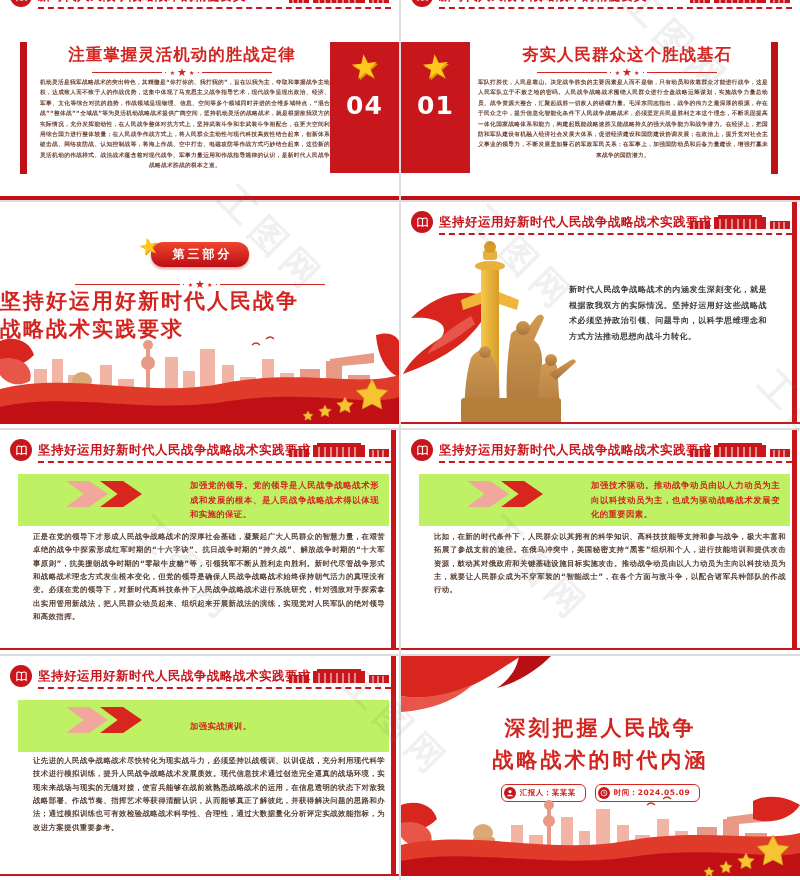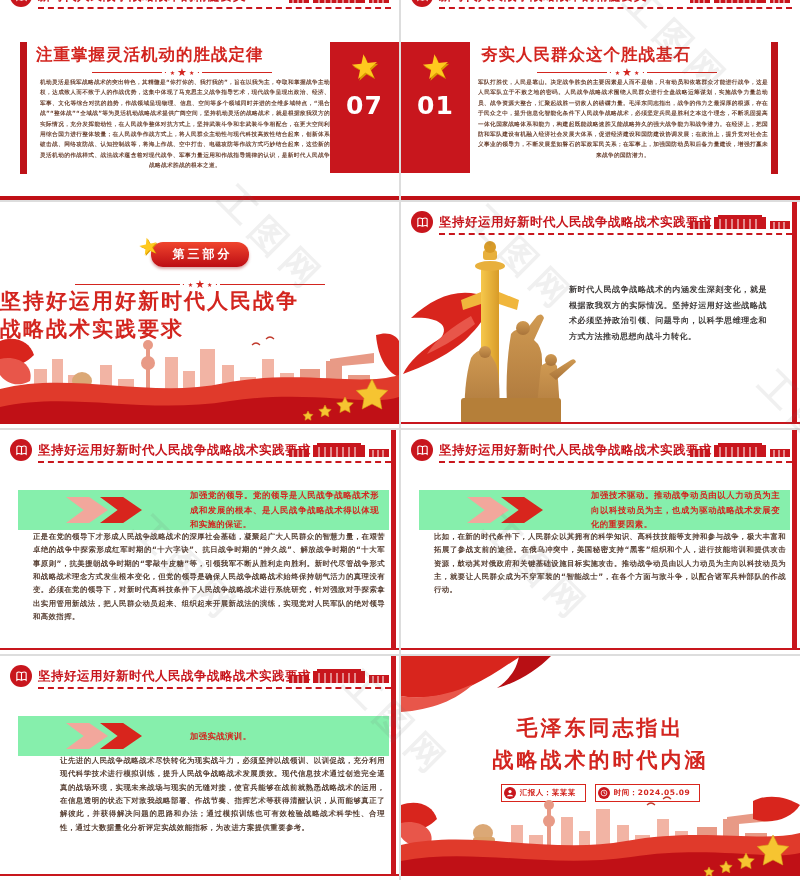--- a/index.html
+++ b/index.html
@@ -12,35 +12,35 @@
   .hdr-icon{position:absolute;left:0;top:1px;width:22px;height:22px;border-radius:50%;
             background:#C8161D;display:flex;align-items:center;justify-content:center;}
   .hdr-title{position:absolute;left:28px;top:4px;font-size:12.5px;font-weight:bold;
              color:#C8161D;letter-spacing:.5px;white-space:nowrap;}
   .hdr-dash{position:absolute;left:28px;right:2px;bottom:1px;border-bottom:2px dashed #C8161D;}
   .hdr-bldg{position:absolute;right:4px;bottom:3px;}
   .right-bar{position:absolute;right:3px;top:0;bottom:6px;width:5px;background:#C8161D;}
   .bottom-line{position:absolute;left:0;right:0;bottom:4px;height:2.5px;background:#C8161D;}
 
   
-  .band{position:absolute;left:18px;right:10px;top:60px;height:40px;background:#86efac;}
+  .band{position:absolute;left:18px;right:10px;top:44px;height:52px;background:#bef264;}
   .chev{position:absolute;top:7px;width:42px;height:26px;
         clip-path:polygon(0 0,55% 0,100% 50%,55% 100%,0 100%,42% 50%);}
   .chev-light{left:48px;background:#F2A79C;}
   .chev-red{left:82px;background:#D8251D;}
   .band-text{position:absolute;left:172px;right:10px;top:0;bottom:0;display:flex;align-items:center;
              font-size:8.4px;font-weight:bold;color:#D3251F;line-height:1.75;letter-spacing:.4px;text-align:justify;}
   .body-txt{position:absolute;left:33px;right:14px;font-size:7.4px;font-weight:bold;color:#5A4236;
             line-height:1.8;letter-spacing:.4px;text-align:justify;}
 
   
   .cut-header{position:absolute;top:0;left:10px;right:6px;height:10px;overflow:hidden;}
   .cut-header .c-header{top:-16px;left:0;right:0;}
   .accent-bar{position:absolute;top:42px;width:7px;height:132px;background:#BE1218;}
-  .s12-title{position:absolute;top:44px;width:292px;font-size:16.5px;
+  .s12-title{position:absolute;top:44px;width:292px;text-align:center;font-size:16.5px;
              font-weight:bold;color:#D3251F;letter-spacing:1px;}
   .star-divider{position:absolute;width:180px;display:flex;align-items:center;color:#D3251F;}
   .star-divider .line{flex:1;height:1px;background:#D3251F;}
   .star-divider .dot{font-size:4px;margin:0 2px;}
   .star-divider .s-sm{font-size:6px;margin:0 1px;}
   .star-divider .s-lg{font-size:11px;margin:0 1px;}
   .s12-body{position:absolute;width:290px;font-size:5.7px;font-weight:bold;color:#6E4534;
             line-height:1.82;letter-spacing:.3px;text-align:justify;text-align-last:center;}
   .num-panel{position:absolute;top:42px;width:69px;height:131px;background:#C8161D;
              display:flex;flex-direction:column;align-items:center;}
@@ -61,21 +61,21 @@
   .illus{position:absolute;left:0;bottom:0;}
 
   
   .s4-body{position:absolute;left:168px;width:198px;top:80px;font-size:8px;font-weight:bold;
            color:#3E3A39;line-height:1.95;letter-spacing:.5px;text-align:justify;}
 
   
   .close-title{position:absolute;left:0;right:0;text-align:center;font-size:21px;font-weight:bold;
                color:#D3251F;letter-spacing:3px;}
   .pill-row{position:absolute;top:128px;left:0;right:0;display:flex;justify-content:center;gap:9px;}
-  .pill{height:16px;border:1px solid #D8251D;border-radius:0;background:#fff;display:flex;
+  .pill{height:16px;border:1px solid #D8251D;border-radius:6px;background:#fff;display:flex;
         align-items:center;padding:0 9px 0 2px;color:#D3251F;font-size:7.5px;font-weight:bold;letter-spacing:.5px;}
   .pill-ic{width:12px;height:12px;border-radius:50%;background:#C8161D;margin-right:4px;
            display:flex;align-items:center;justify-content:center;}
 
   .wm{position:absolute;font-size:36px;font-weight:bold;color:rgba(110,110,110,.10);
       letter-spacing:8px;white-space:nowrap;transform:rotate(45deg);pointer-events:none;z-index:40;}
 </style>
 </head>
 <body>
 
@@ -125,21 +125,21 @@
         <span class="dot">•</span>
         <span class="s-sm">★</span>
         <span class="s-lg">★</span>
         <span class="s-sm">★</span>
         <span class="dot">•</span>
         <span class="line"></span>
     </div>
     <div class="s12-body" style="left:40px;top:77px;">机动灵活是我军战略战术的突出特色，其精髓是“你打你的、我打我的”，旨在以我为主，夺取和掌握战争主动权，达成致人而不致于人的作战优势，这集中体现了马克思主义战争指导艺术，现代战争呈现出政治、经济、军事、文化等综合对抗的趋势，作战领域呈现物理、信息、空间等多个领域同时并进的全维多域特点，“混合战”“整体战”“全域战”等为灵活机动战略战术提供广阔空间，坚持机动灵活的战略战术，就是根据敌我双方的实际情况，充分发挥能动性，在人民战争整体对抗方式上，坚持武装斗争和非武装斗争相配合，在更大空间利用综合国力进行整体较量；在人民战争作战方式上，将人民群众主动性与现代科技高效性结合起来，创新体系破击战、网络攻防战、认知控制战等，将海上作战、空中打击、电磁攻防等作战方式巧妙结合起来，这些新的灵活机动的作战样式、战法战术蕴含着对现代战争、军事力量运用和作战指导规律的认识，是新时代人民战争战略战术胜战的根本之道。</div>
     <div class="num-panel" style="left:330px;">
       <span class="panel-star">★</span>
-      <span class="panel-num">07</span>
+      <span class="panel-num">04</span>
     </div>
     <div class="bottom-strip"></div>
   </div>
 
   <div class="slide" style="left:401px;top:0;width:399px;height:200px;">
     <div class="cut-header">
       <div class="c-header">
         <div class="hdr-icon">
           <svg width="13" height="13" viewBox="0 0 14 14">
               <path d="M7 3 C5 2 3 2 2 3 L2 11 C3 10 5 10 7 11 C9 10 11 10 12 11 L12 3 C11 2 9 2 7 3 Z M7 3 L7 11" fill="none" stroke="#fff" stroke-width="1.2"></path>
@@ -451,34 +451,34 @@
               <line x1="94" y1="7" x2="94" y2="14"></line>
             </g>
           </svg>
       </div>
     </div>
     <div class="band">
       <div class="chev chev-light"></div>
       <div class="chev chev-red"></div>
       <div class="band-text">加强实战演训。</div>
     </div>
-    <div class="body-txt" style="top:98px;margin-left:27px;">让先进的人民战争战略战术尽快转化为现实战斗力，必须坚持以战领训、以训促战，充分利用现代科学技术进行模拟训练，提升人民战争战略战术发展质效。现代信息技术通过创造完全逼真的战场环境，实现未来战场与现实的无缝对接，使官兵能够在战前就熟悉战略战术的运用，在信息透明的状态下对敌我战略部署、作战节奏、指挥艺术等获得清醒认识，从而能够真正了解彼此，并获得解决问题的思路和办法；通过模拟训练也可有效检验战略战术科学性、合理性，通过大数据量化分析评定实战效能指标，为改进方案提供重要参考。</div>
+    <div class="body-txt" style="top:98px;">让先进的人民战争战略战术尽快转化为现实战斗力，必须坚持以战领训、以训促战，充分利用现代科学技术进行模拟训练，提升人民战争战略战术发展质效。现代信息技术通过创造完全逼真的战场环境，实现未来战场与现实的无缝对接，使官兵能够在战前就熟悉战略战术的运用，在信息透明的状态下对敌我战略部署、作战节奏、指挥艺术等获得清醒认识，从而能够真正了解彼此，并获得解决问题的思路和办法；通过模拟训练也可有效检验战略战术科学性、合理性，通过大数据量化分析评定实战效能指标，为改进方案提供重要参考。</div>
     <div class="right-bar"></div>
     <div class="bottom-line"></div>
   </div>
 
   <div class="slide" style="left:401px;top:656px;width:399px;height:224px;">
     <div style="position:absolute;left:0;top:0;">
       <svg width="200" height="62" viewBox="0 0 200 62">
         <path d="M0 0 L120 0 C104 10 88 22 70 30 C48 40 22 44 0 40 Z" fill="#D8251D"></path>
         <path d="M118 0 L150 0 C136 14 118 26 96 32 C110 22 116 12 118 0 Z" fill="#B80F14"></path>
         <path d="M0 40 C24 44 50 38 72 28 C56 44 30 54 0 56 Z" fill="#E8564A"></path>
       </svg>
     </div>
-    <div class="close-title" style="top:58px;">毛泽东同志指出</div>
+    <div class="close-title" style="top:58px;">深刻把握人民战争</div>
     <div class="close-title" style="top:90px;">战略战术的时代内涵</div>
     <div class="pill-row">
       <div class="pill">
         <span class="pill-ic">
           <svg width="8" height="8" viewBox="0 0 10 10">
               <circle cx="5" cy="3.2" r="2" fill="#fff"></circle>
               <path d="M1 9 C1 6.4 9 6.4 9 9 Z" fill="#fff"></path>
             </svg>
         </span>
         <span>汇报人：某某某</span>

